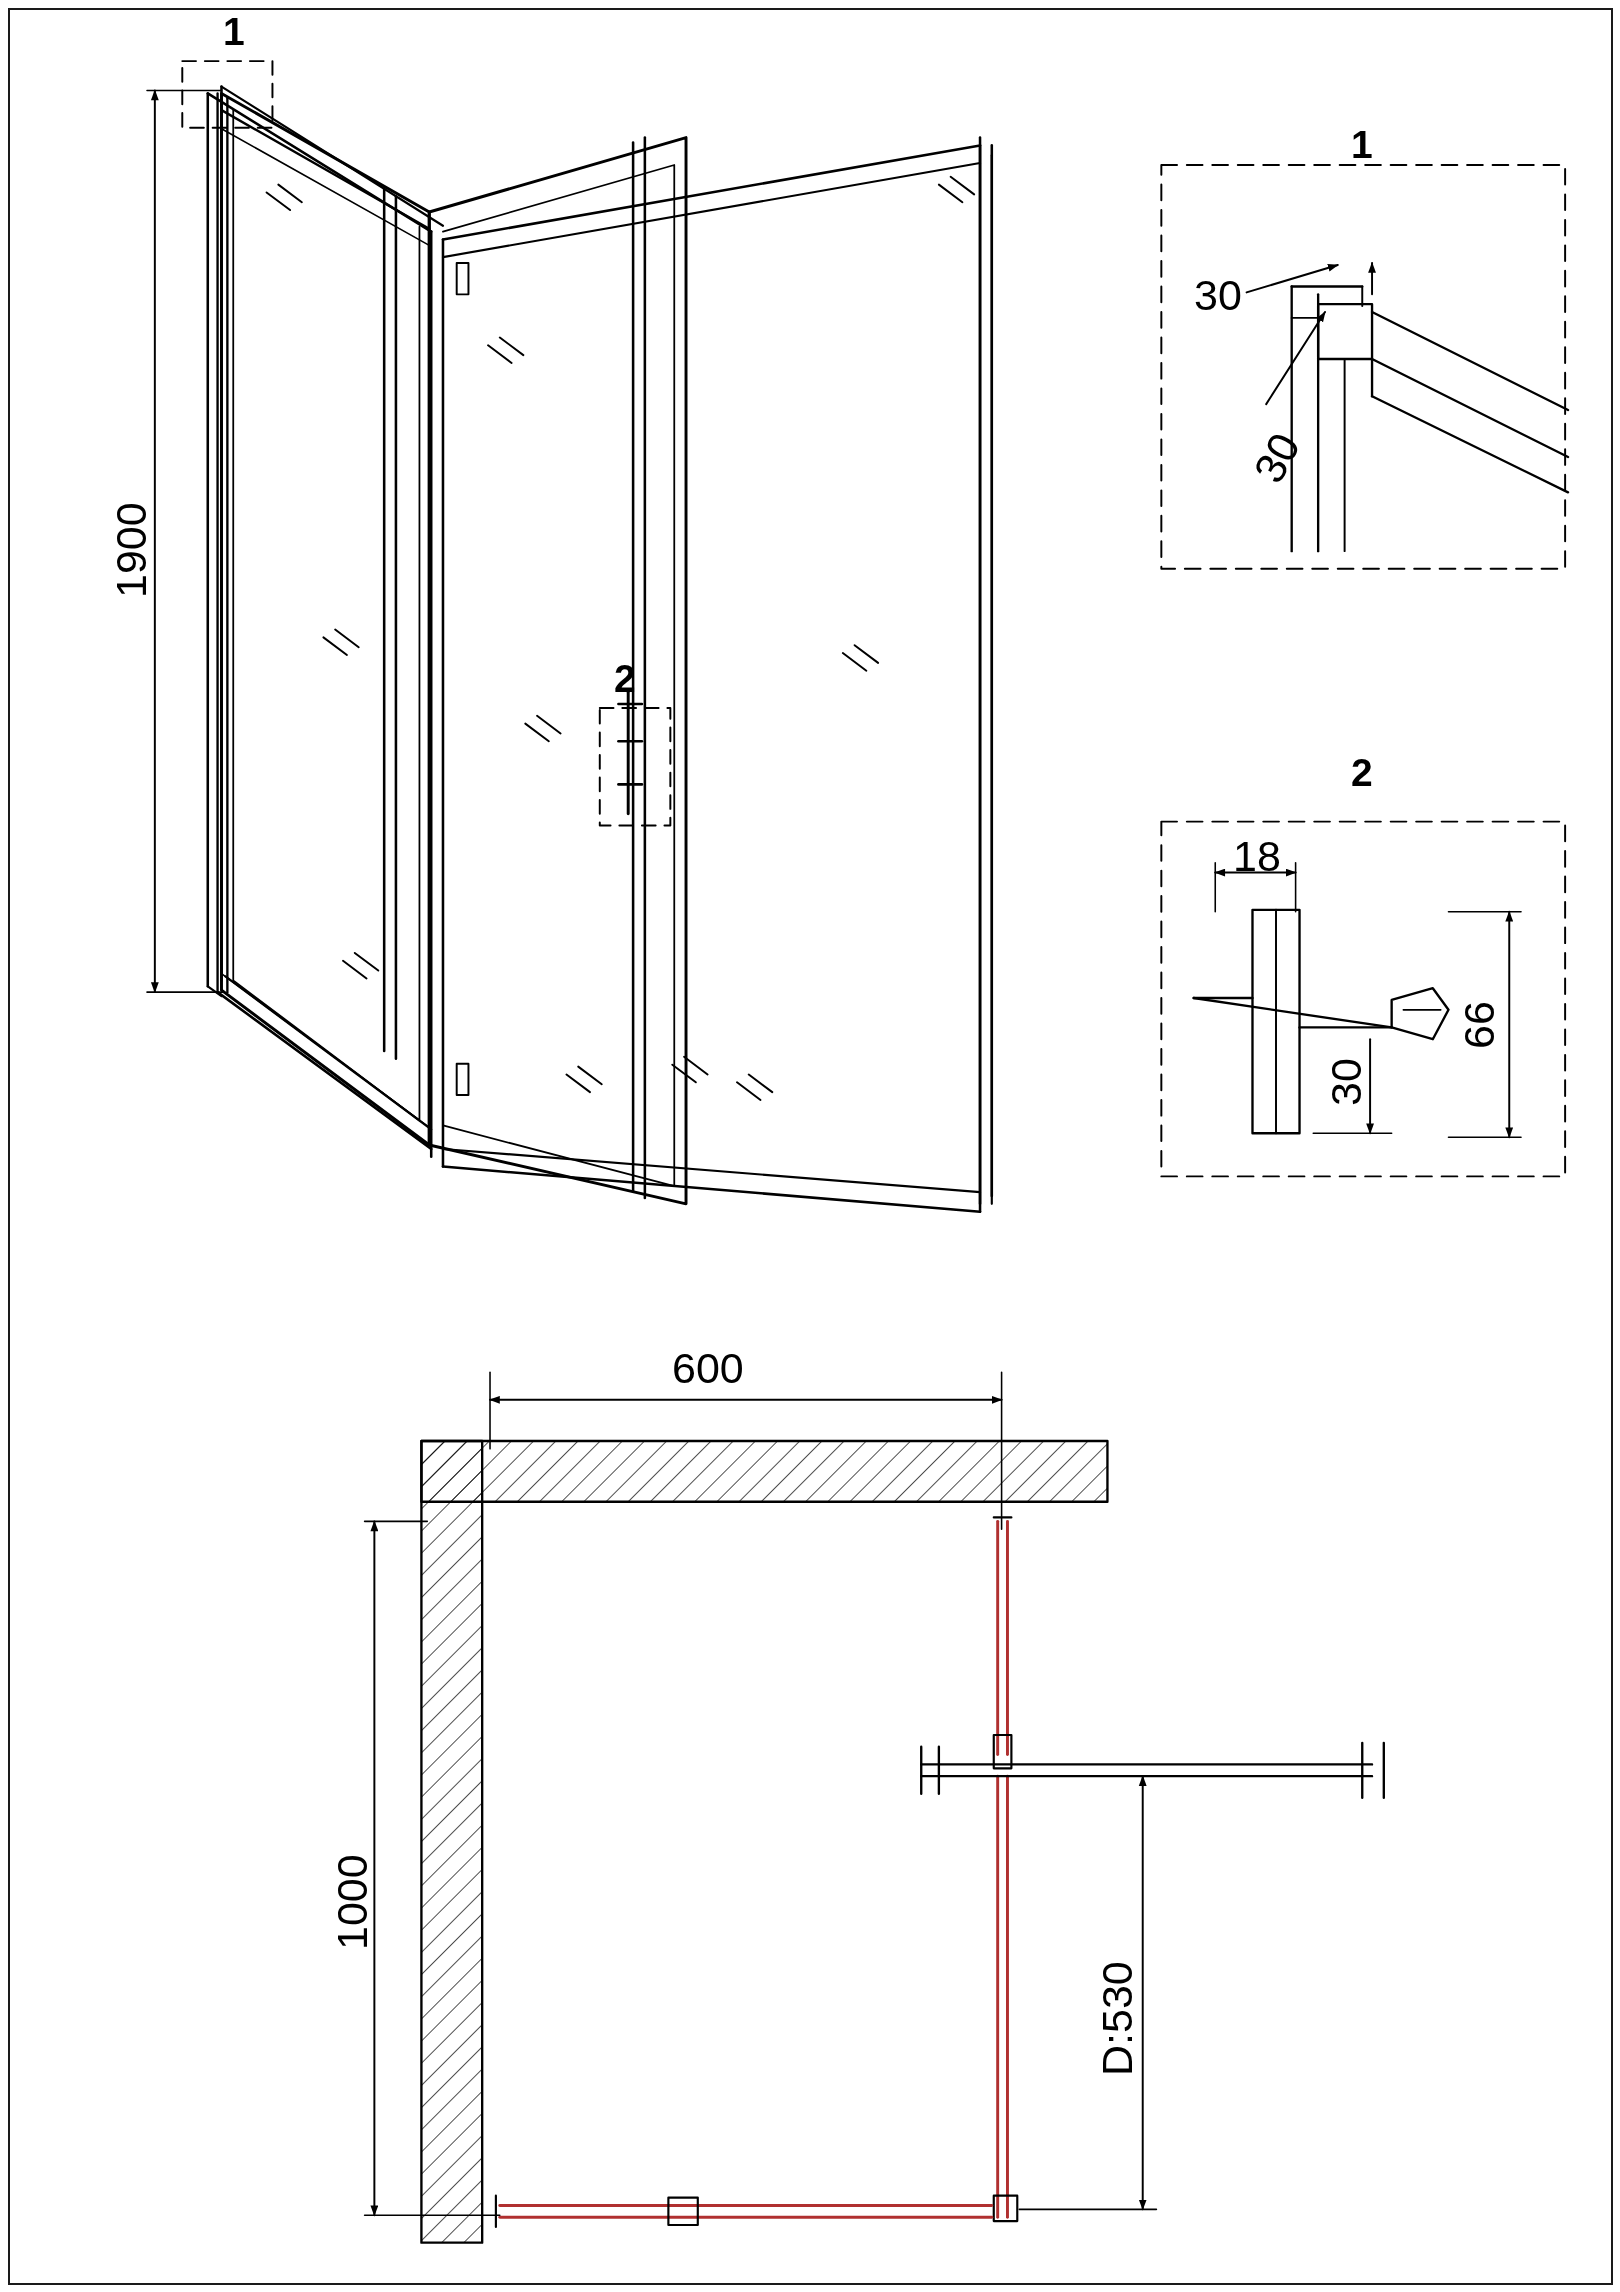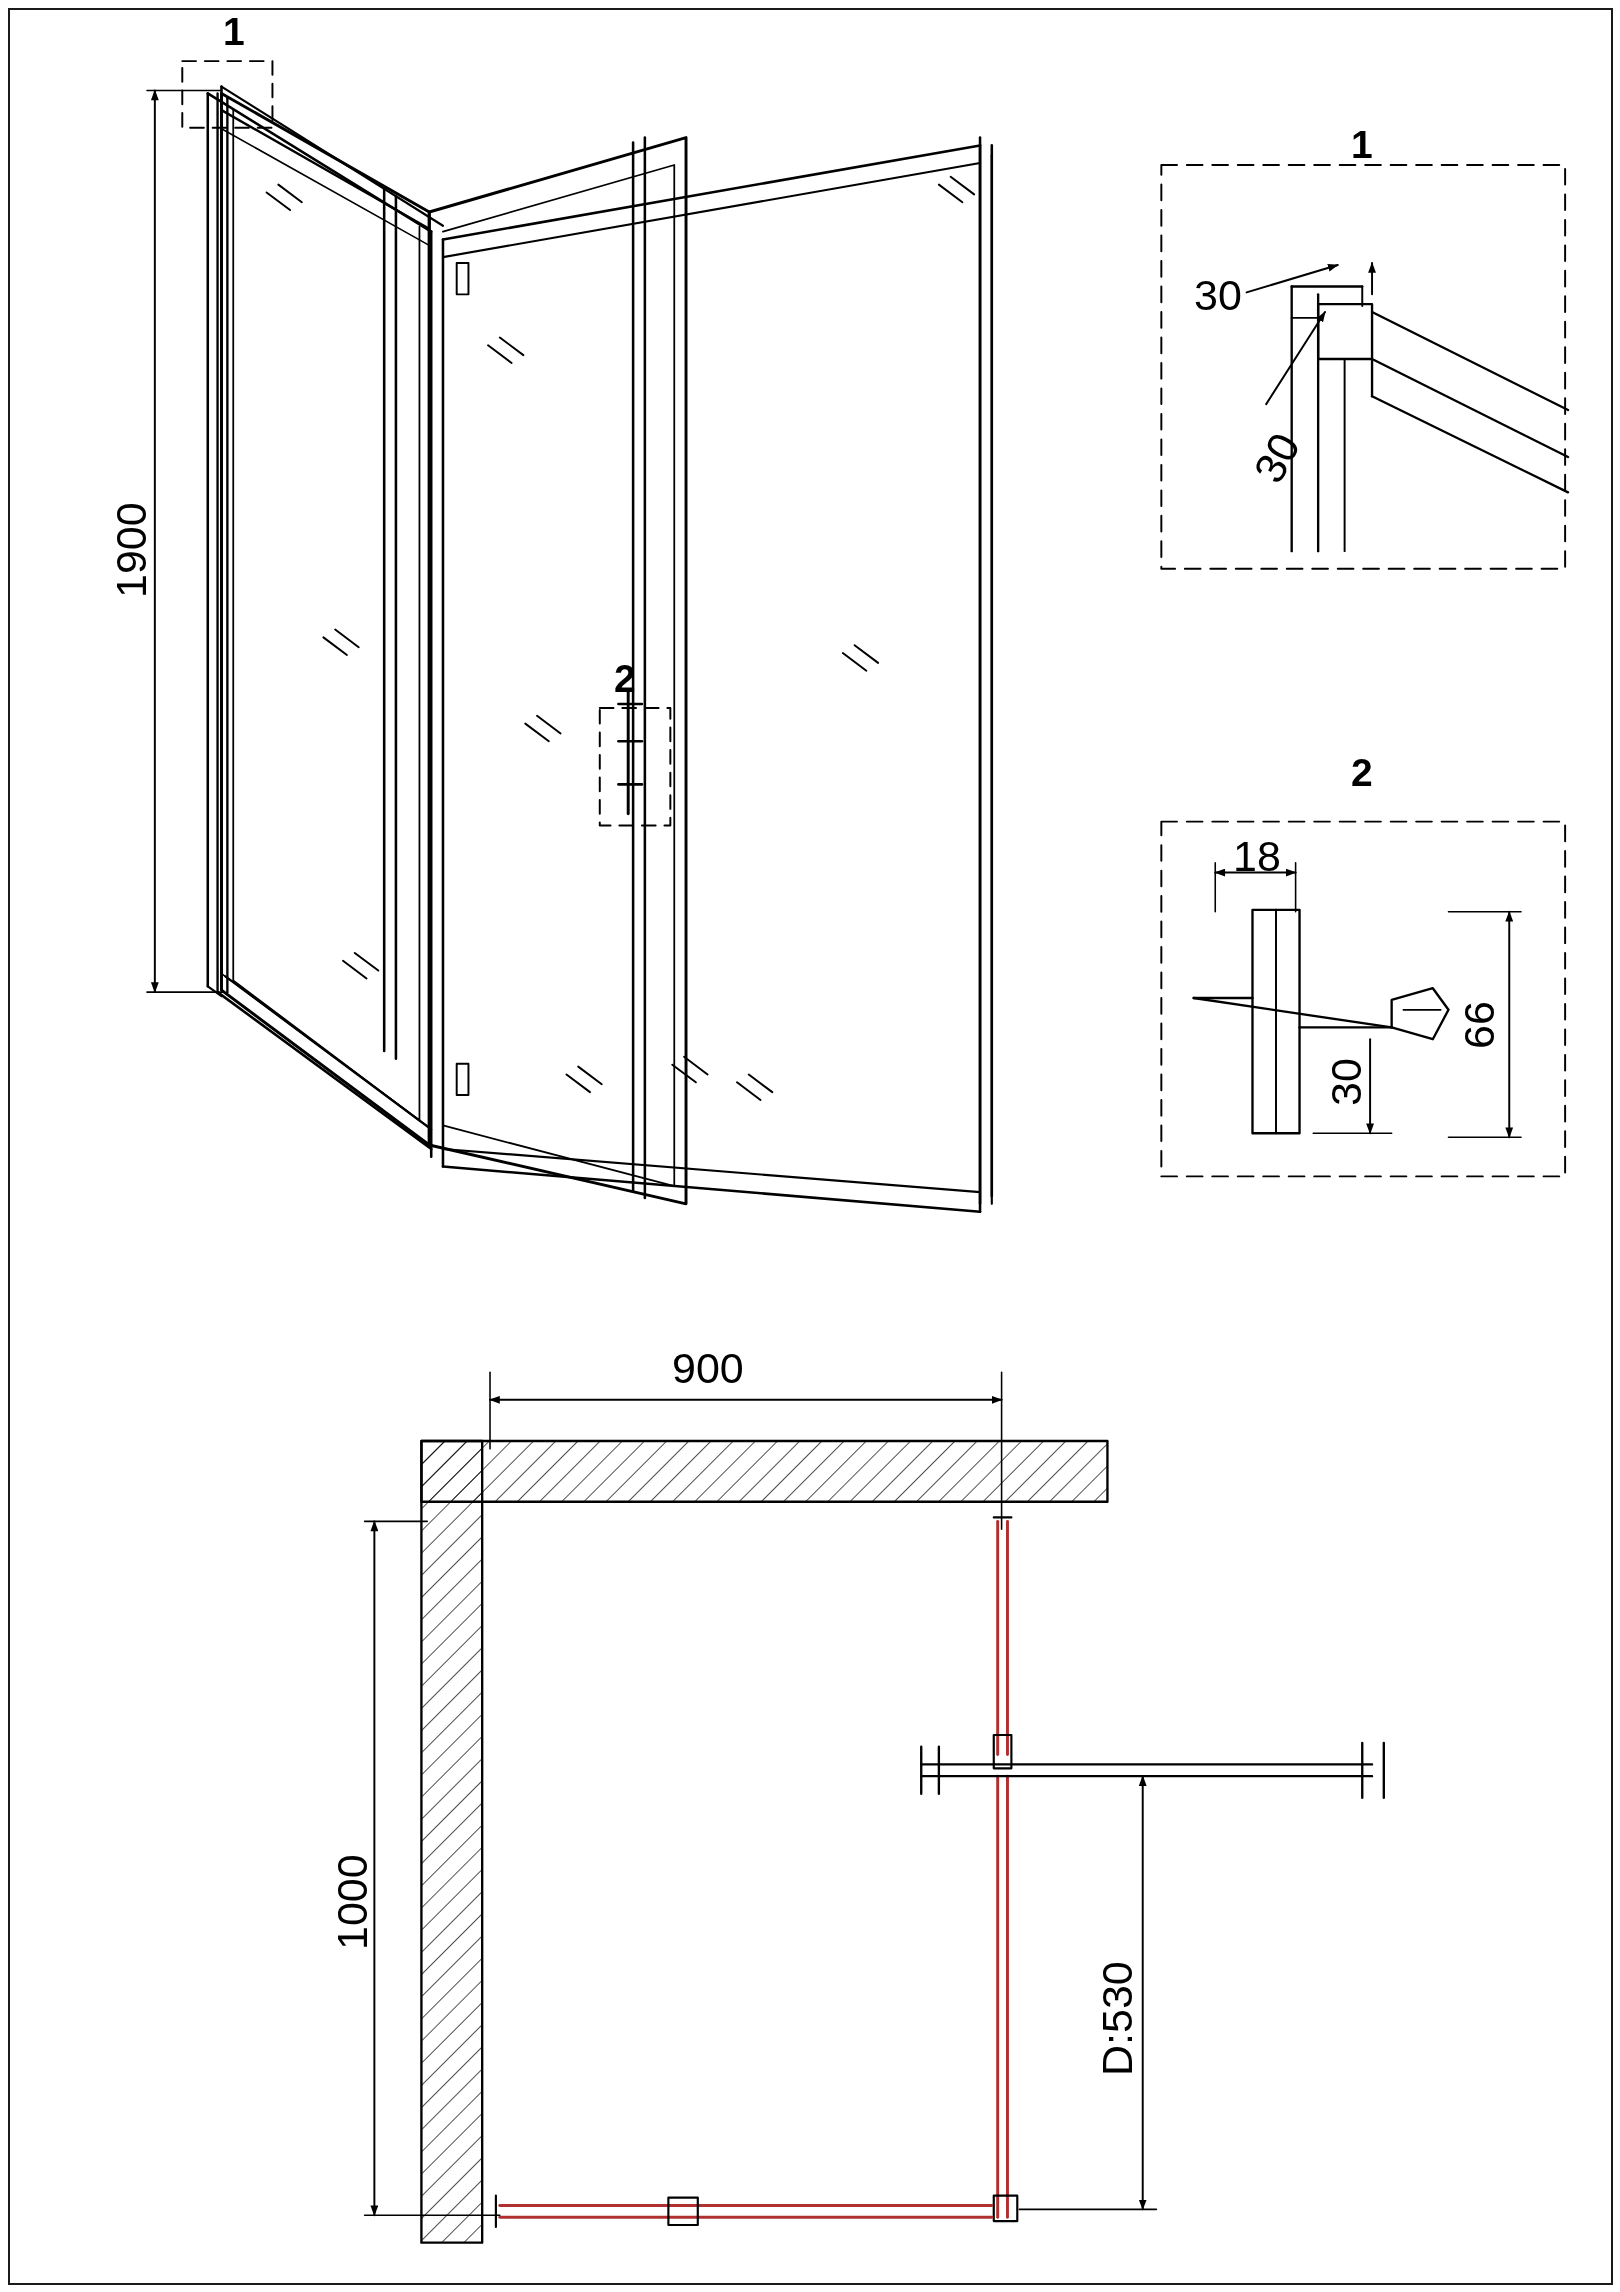--- a/index.html
+++ b/index.html
@@ -270,20 +270,20 @@
   <div class="lbl lbl-big rot-tilt" style="left:1247px; top:469px;">30</div>
 
   <div class="lbl lbl-callout" style="left:1351px; top:753px;">2</div>
 
   <div class="lbl lbl-big" style="left:1233px; top:835px;">18</div>
 
   <div class="lbl lbl-big rot90" style="left:1458px; top:1049px;">66</div>
 
   <div class="lbl lbl-big rot90" style="left:1325px; top:1106px;">30</div>
 
-  <div class="lbl lbl-big" style="left:672px; top:1347px;">900</div>
+  <div class="lbl lbl-big" style="left:672px; top:1347px;">600</div>
 
   <div class="lbl lbl-big rot90" style="left:331px; top:1950px;">1000</div>
 
   <div class="lbl lbl-big rot90" style="left:1096px; top:2076px;">D:530</div>
 
 </div>
 
 
 </body></html>

